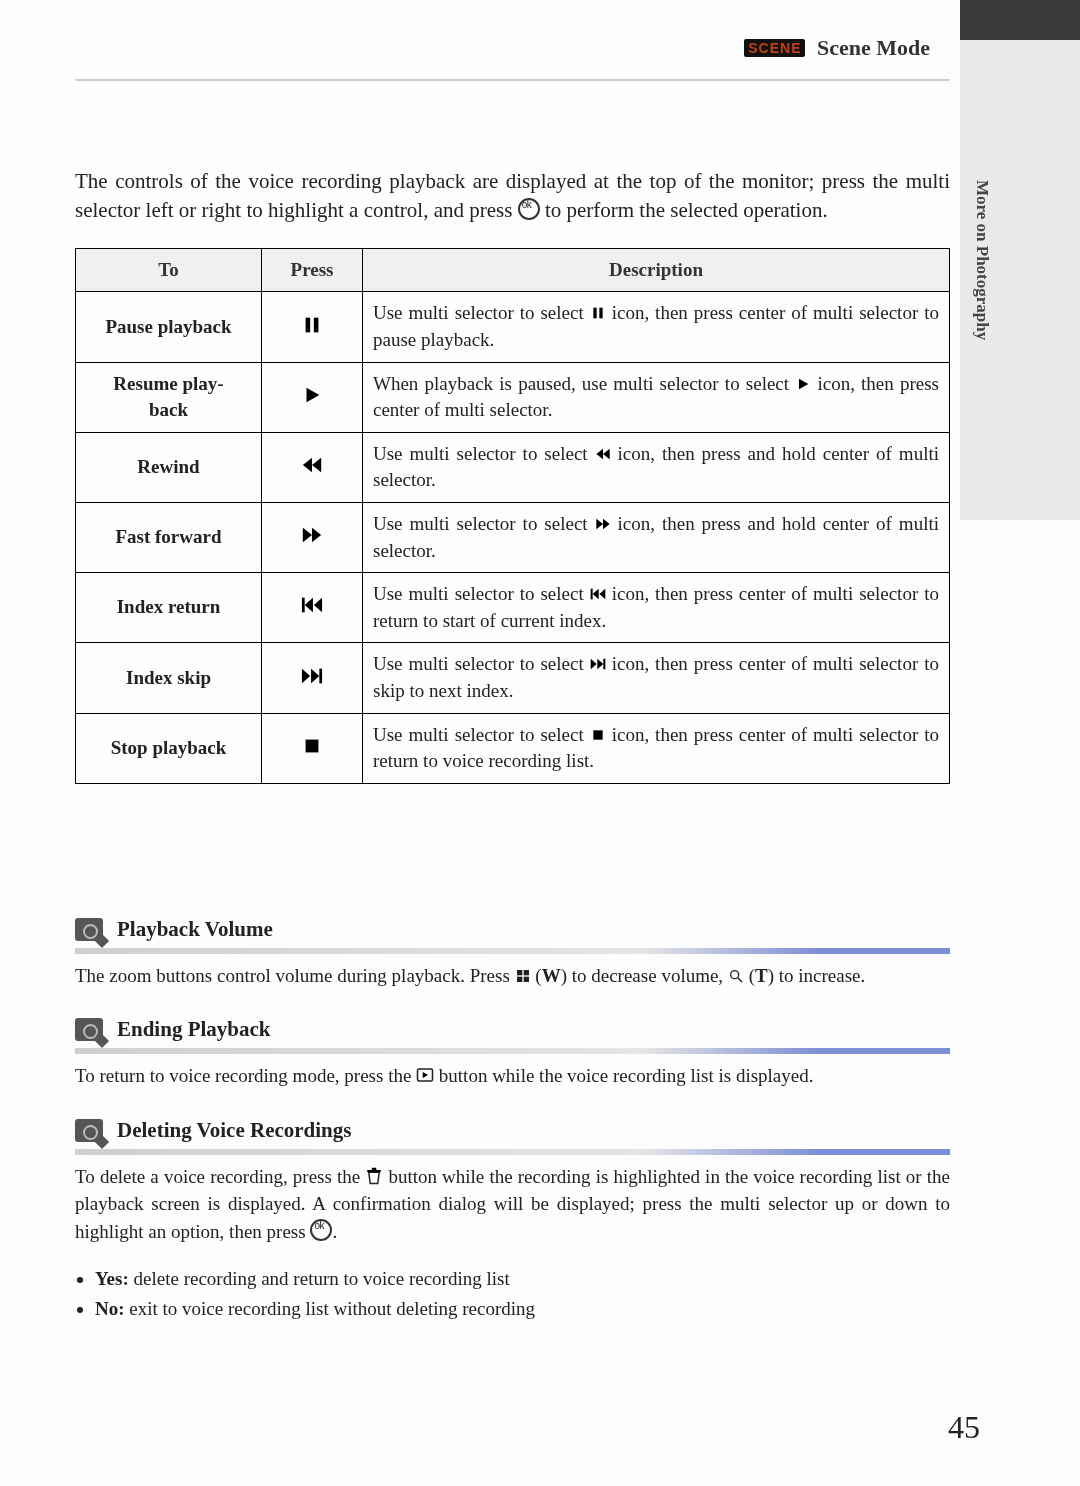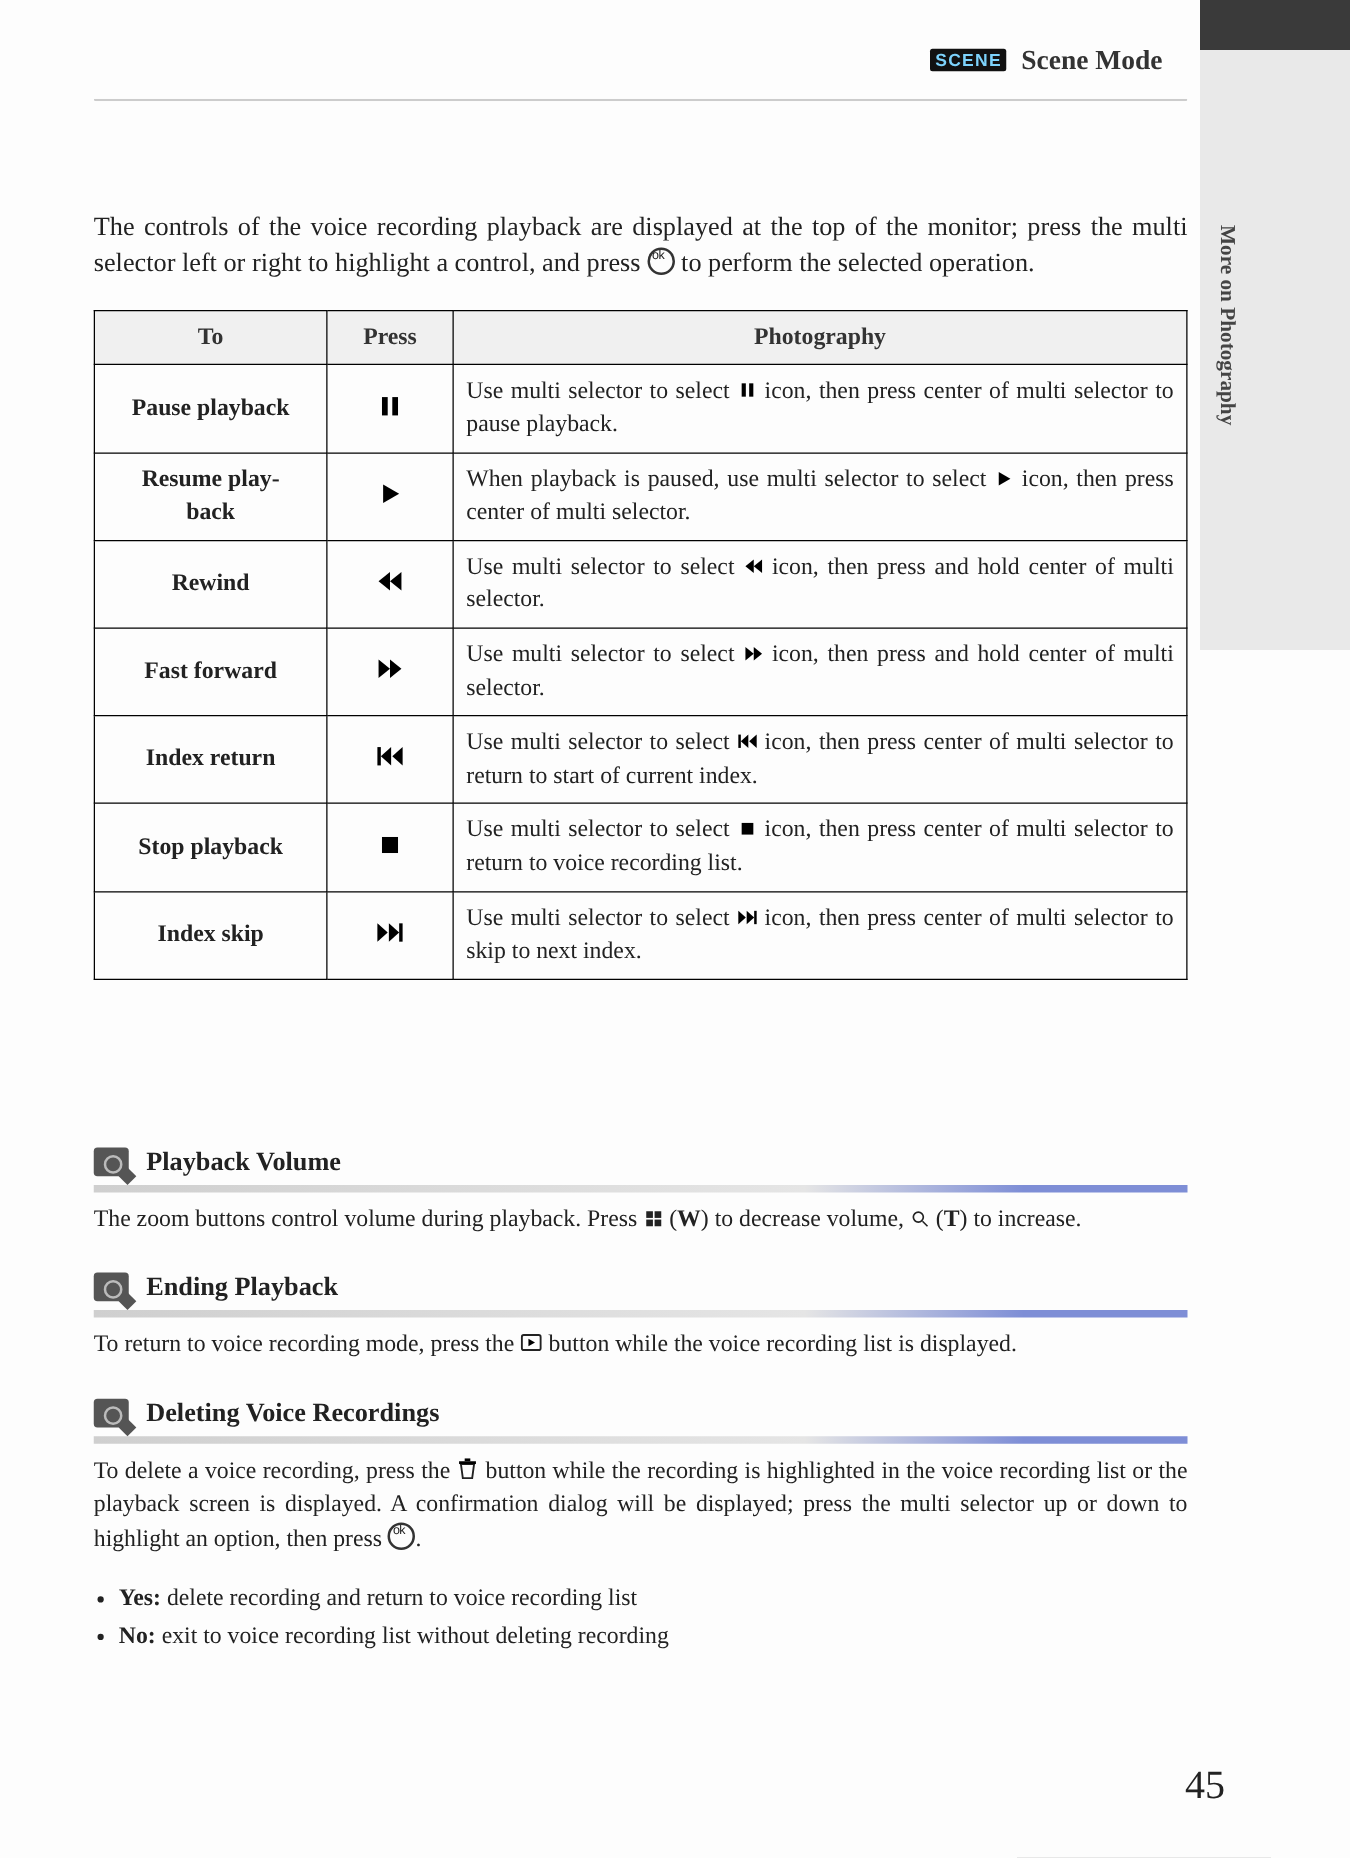--- a/index.html
+++ b/index.html
@@ -2,21 +2,21 @@
 <html><head>
 <meta charset="utf-8">
 <style>
   html,body{margin:0;padding:0;background:#d8d8d8;font-family:Georgia,"Times New Roman",serif;color:#222}
   .sheet{background:#fdfdfd;width:1080px;min-height:1486px;position:relative;box-sizing:border-box}
   .side-tab{position:absolute;top:0;right:0;width:120px;height:520px;background:#e9e9e9}
   .side-tab-top{position:absolute;top:0;right:0;width:120px;height:40px;background:#3a3a3a}
   .vlabel{position:absolute;top:180px;right:88px;writing-mode:vertical-rl;text-orientation:mixed;font-size:17px;font-weight:bold;color:#444}
   .content{padding:35px 130px 40px 75px}
   .header-row{text-align:right;padding:35px 150px 10px 0;font-size:22px;font-weight:bold;color:#333}
-  .scene-badge{display:inline-block;background:#111;color:#7dd3fc;font-size:14px;letter-spacing:1px;padding:1px 4px;border-radius:2px;vertical-align:2px;margin-right:6px;font-family:Helvetica,Arial,sans-serif}
+  .scene-badge{display:inline-block;background:#111;color:#c2410c;font-size:14px;letter-spacing:1px;padding:1px 4px;border-radius:2px;vertical-align:2px;margin-right:6px;font-family:Helvetica,Arial,sans-serif}
   .header-rule{border:0;border-bottom:2px solid #ccc;margin:8px 130px 30px 75px;border-radius:0 0 28px 28px}
   .intro{font-size:21px;line-height:1.4;text-align:justify}
   .ok-icon{display:inline-block;width:18px;height:18px;border:2px solid #333;border-radius:50%;position:relative;vertical-align:-3px}
   .ok-icon::after{content:"ok";position:absolute;top:-1px;left:2px;font:10px Helvetica,Arial,sans-serif;letter-spacing:-.5px}
   table.ctl{width:100%;border-collapse:collapse;margin-top:22px;border:1px solid #666}
   table.ctl th,table.ctl td{border:1px solid #000000;padding:8px 10px;font-size:19px;line-height:1.4}
   table.ctl th{background:#f0f0f0;font-weight:bold;color:#333}
   table.ctl td.to{font-weight:bold;text-align:center;width:165px}
   table.ctl td.press{text-align:center;width:80px;font-size:22px}
   table.ctl td.desc{text-align:justify}
@@ -52,21 +52,21 @@
 
     <p class="intro">
       <span>The controls of the voice recording playback are displayed at the top of the monitor; press the multi selector left or right to highlight a control, and press </span><span class="ok-icon"></span><span> to perform the selected operation.</span>
     </p>
 
     <table class="ctl">
       <thead>
         <tr>
           <th>To</th>
           <th>Press</th>
-          <th>Photography</th>
+          <th>Description</th>
         </tr>
       </thead>
       <tbody id="tbody">
           <tr>
             <td class="to">Pause playback</td>
             <td class="press"><svg class="ic" width="22" height="22" viewBox="0 0 24 24">
                 <rect x="5" y="4" width="5" height="16"></rect>
                 <rect x="14" y="4" width="5" height="16"></rect>
               </svg></td>
             <td class="desc">Use multi selector to select <svg class="ic" width="16" height="16" viewBox="0 0 24 24">
@@ -112,40 +112,40 @@
                 <path d="M13 4 L4 12 L13 20 Z"></path>
                 <path d="M23 4 L14 12 L23 20 Z"></path>
               </svg></td>
             <td class="desc">Use multi selector to select <svg class="ic" width="16" height="16" viewBox="0 0 24 24">
                 <rect x="1" y="4" width="3" height="16"></rect>
                 <path d="M13 4 L4 12 L13 20 Z"></path>
                 <path d="M23 4 L14 12 L23 20 Z"></path>
               </svg> icon, then press center of multi selector to return to start of current index.</td>
           </tr>
           <tr>
-            <td class="to">Stop playback</td>
-            <td class="press"><svg class="ic" width="22" height="22" viewBox="0 0 24 24">
-                <rect x="5" y="5" width="14" height="14"></rect>
-              </svg></td>
-            <td class="desc">Use multi selector to select <svg class="ic" width="16" height="16" viewBox="0 0 24 24">
-                <rect x="5" y="5" width="14" height="14"></rect>
-              </svg> icon, then press center of multi selector to return to voice recording list.</td>
-          </tr>
-          <tr>
             <td class="to">Index skip</td>
             <td class="press"><svg class="ic" width="22" height="22" viewBox="0 0 24 24">
                 <path d="M1 4 L10 12 L1 20 Z"></path>
                 <path d="M11 4 L20 12 L11 20 Z"></path>
                 <rect x="20" y="4" width="3" height="16"></rect>
               </svg></td>
             <td class="desc">Use multi selector to select <svg class="ic" width="16" height="16" viewBox="0 0 24 24">
                 <path d="M1 4 L10 12 L1 20 Z"></path>
                 <path d="M11 4 L20 12 L11 20 Z"></path>
                 <rect x="20" y="4" width="3" height="16"></rect>
               </svg> icon, then press center of multi selector to skip to next index.</td>
+          </tr>
+          <tr>
+            <td class="to">Stop playback</td>
+            <td class="press"><svg class="ic" width="22" height="22" viewBox="0 0 24 24">
+                <rect x="5" y="5" width="14" height="14"></rect>
+              </svg></td>
+            <td class="desc">Use multi selector to select <svg class="ic" width="16" height="16" viewBox="0 0 24 24">
+                <rect x="5" y="5" width="14" height="14"></rect>
+              </svg> icon, then press center of multi selector to return to voice recording list.</td>
           </tr>
         </tbody>
     </table>
 
     <div class="big-gap"></div>
 
     <div id="notes">
         <div class="note">
           <div class="note-head">
             <span class="camera-icon"></span>

